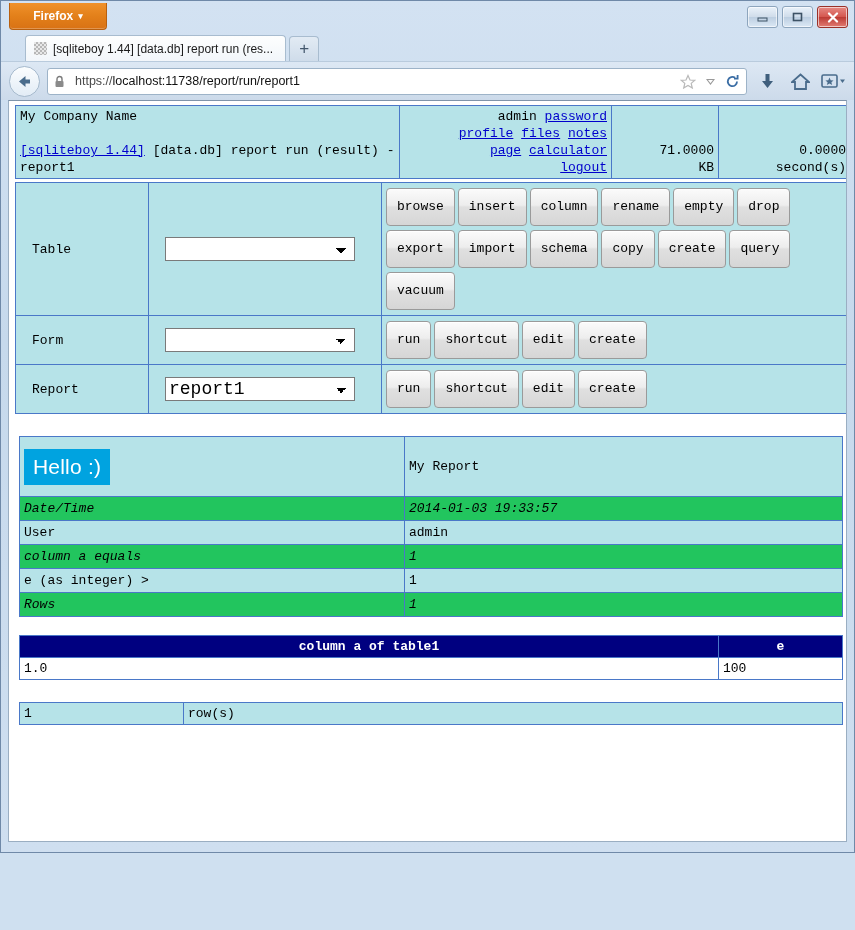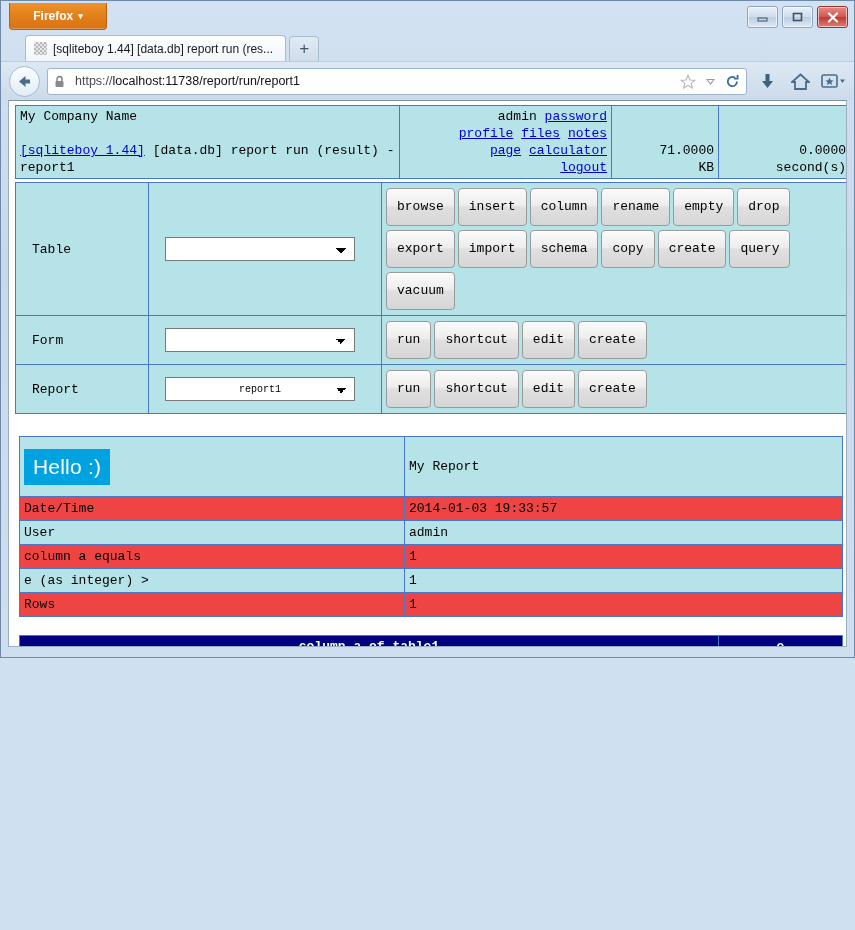--- a/index.html
+++ b/index.html
@@ -12,21 +12,21 @@
     height: 930px;
     overflow: hidden;
     font-family: "Liberation Sans", sans-serif;
     background: #cfe0f0;
   }
 
   
   .window {
     position: relative;
     width: 855px;
-    height: 658px;
+    height: 853px;
     box-sizing: border-box;
     background: linear-gradient(to bottom, #d3e2f2 0%, #c6d9ec 40%, #cfdff0 100%);
     border: 1px solid #6f89a8;
     overflow: hidden;
   }
   .titlebar {
     position: relative;
     height: 32px;
   }
   .firefox-button {
@@ -223,36 +223,35 @@
   }
   .ctl td.lbl { width: 100px; }
   .ctl td.sel { width: 200px; }
   .ctl td.btns { padding: 3px 4px; }
 
   select.combo {
     width: 190px;
     height: 24px;
     box-sizing: border-box;
     font-family: "Liberation Mono", "DejaVu Sans Mono", monospace;
-    font-size: 10px;
+    font-size: 18px;
     padding: 1px 3px;
     border: 1px solid #7a7a7a;
     background: #fff;
     color: #000;
     -webkit-appearance: none;
     appearance: none;
     background-image:
       linear-gradient(45deg, transparent 50%, #000 50%),
       linear-gradient(135deg, #000 50%, transparent 50%);
     background-position:
       calc(100% - 13px) 10px,
       calc(100% - 8px) 10px;
     background-size: 5px 5px, 5px 5px;
     background-repeat: no-repeat;
-    text-align: center;
   }
 
   button.btn {
     font-family: "Liberation Mono", "DejaVu Sans Mono", monospace;
     font-size: 13px;
     color: #000;
     padding: 9px 10px;
     margin: 2px 3px 2px 0;
     min-width: 40px;
     border: 1px solid #9a9a9a;
@@ -270,21 +269,21 @@
   }
   .rpt td {
     border: 1px solid #4a78c8;
     padding: 3px 4px;
     font-size: 13px;
     vertical-align: middle;
     line-height: 17px;
   }
   .rpt td.k { width: 376px; }
   .rpt tr.shade td { background: #b6e3e8; }
-  .rpt tr.plain td { background: #ef4444; }
+  .rpt tr.plain td { background: #22c55e; font-style: italic; }
   .rpt tr.head td { background: #b6e3e8; height: 53px; }
 
   .hello {
     display: inline-block;
     background: #00a3e0;
     color: #ffffff;
     font-family: "Liberation Sans", sans-serif;
     font-weight: normal;
     font-size: 21px;
     line-height: 36px;

